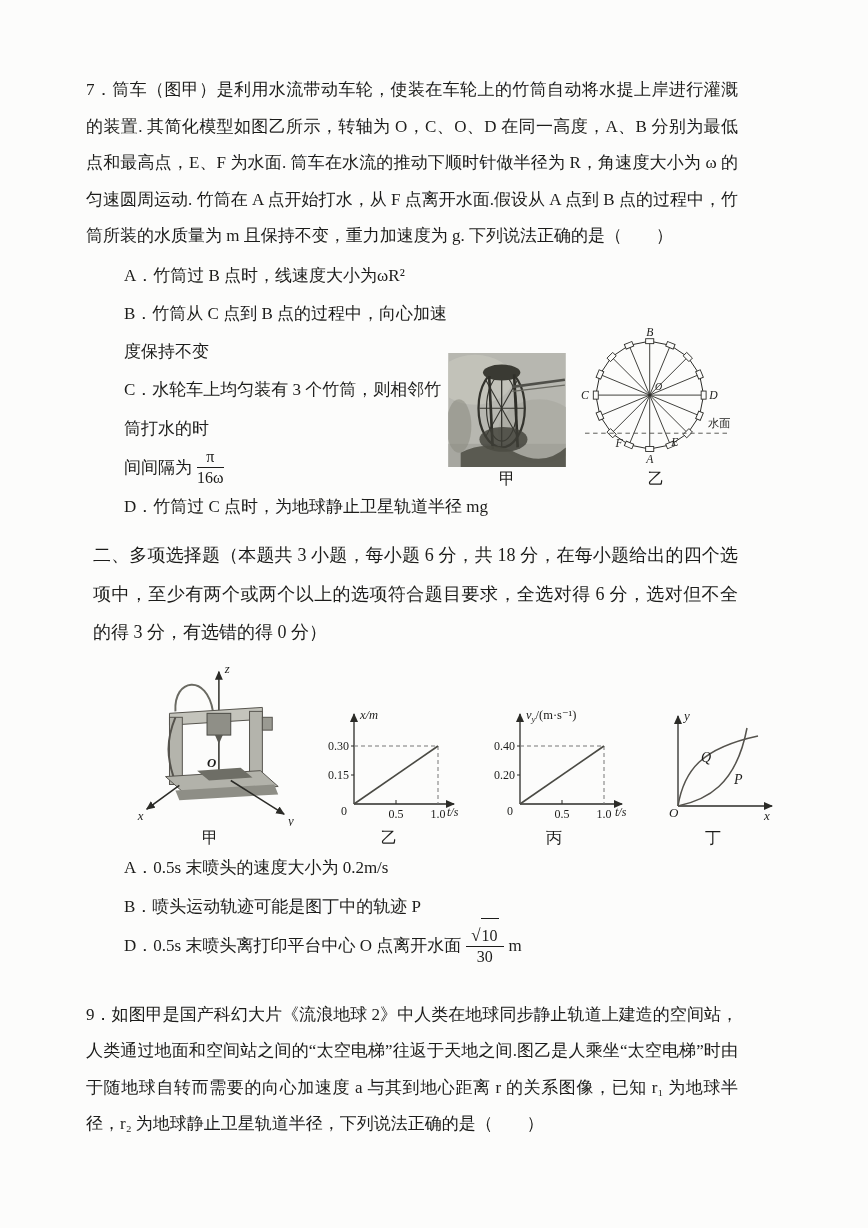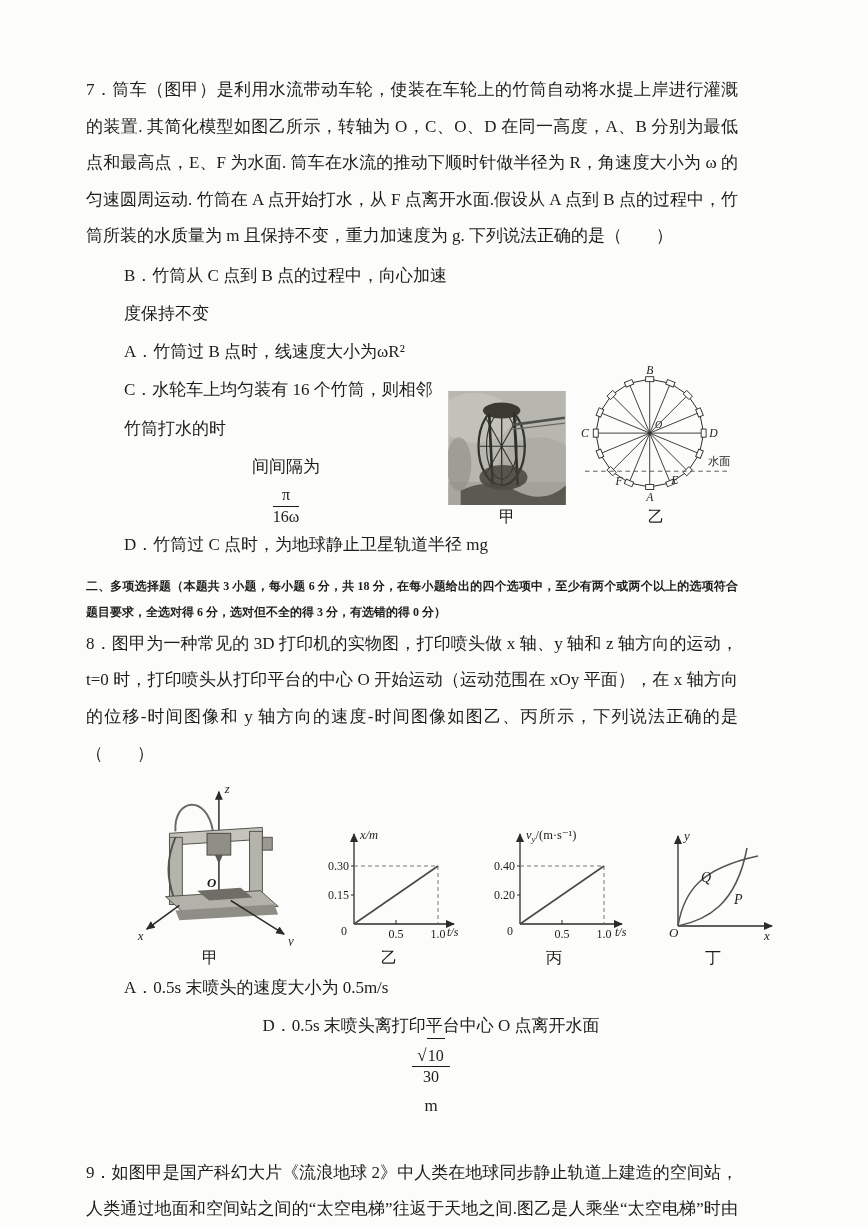--- a/index.html
+++ b/index.html
@@ -1,51 +1,51 @@
 <!DOCTYPE html>
 <html><head>
 <meta charset="utf-8">
 <style>
   html,body{margin:0;padding:0;background:#e9e9e7;}
   body{width:868px;height:1228px;margin:0 auto;background:#fcfcfb;
        font-family:"Liberation Serif","DejaVu Serif",serif;color:#1c1c1a;}
   .page{box-sizing:border-box;width:816px;height:1228px;padding:72px 78px 0 86px;overflow:hidden;}
   .stem{margin:0;font-size:17px;line-height:2.15;text-align:justify;}
-  .sec-title{margin:10px 0 0 0;font-size:12px;line-height:2.15;text-align:justify;font-weight:bold;}
+  .sec-title{margin:10px 0 0 7px;font-size:18px;line-height:2.15;text-align:justify;font-weight:normal;}
   .opts{margin-left:38px;font-size:17px;}
   .opt{line-height:2.25;}
   .q7-body{display:flex;margin-top:2px;}
   .q7-opts{flex:1 1 auto;min-width:0;}
   .q7-figs{flex:0 0 auto;display:flex;align-items:flex-end;gap:10px;padding-right:2px;margin-top:6px;}
   .figblock{display:flex;flex-direction:column;align-items:center;}
   .fig-cap{font-size:16px;margin-top:2px;text-align:center;line-height:1.2;}
   .q8-figs{display:flex;align-items:flex-end;gap:10px;margin:6px 0 2px 30px;}
   .frac{display:inline-block;vertical-align:middle;text-align:center;margin:0 5px;line-height:1.15;}
   .frac .num{display:block;padding:0 5px 1px 5px;border-bottom:1.3px solid #1c1c1a;font-size:16px;}
   .frac .den{display:block;padding-top:1px;font-size:16px;}
   .rad{font-size:17px;}
   .radicand{border-top:1.3px solid #1c1c1a;padding:8px 1px;}
-  .frac-line{display:flex;align-items:center;flex-direction:column;}
+  .frac-line{display:flex;align-items:center;}
   svg text{font-family:"Liberation Serif","DejaVu Serif",serif;fill:#1c1c1a;}
   svg .it{font-style:italic;}
   section{display:block;}
 </style>
 </head>
 <body>
 
 <div class="page">
 
   <section>
     <p class="stem">7．筒车（图甲）是利用水流带动车轮，使装在车轮上的竹筒自动将水提上岸进行灌溉的装置. 其简化模型如图乙所示，转轴为 O，C、O、D 在同一高度，A、B 分别为最低点和最高点，E、F 为水面. 筒车在水流的推动下顺时针做半径为 R，角速度大小为 ω 的匀速圆周运动. 竹筒在 A 点开始打水，从 F 点离开水面.假设从 A 点到 B 点的过程中，竹筒所装的水质量为 m 且保持不变，重力加速度为 g. 下列说法正确的是（　　）</p>
 
     <div class="q7-body">
       <div class="opts q7-opts">
+        <div class="opt">A．竹筒过 B 点时，线速度大小为ωR²</div>
         <div class="opt">B．竹筒从 C 点到 B 点的过程中，向心加速度保持不变</div>
-        <div class="opt">A．竹筒过 B 点时，线速度大小为ωR²</div>
-        <div class="opt">C．水轮车上均匀装有 16 个竹筒，则相邻竹筒打水的时</div>
+        <div class="opt">C．水轮车上均匀装有 3 个竹筒，则相邻竹筒打水的时</div>
         <div class="opt frac-line">
           <span>间间隔为</span>
           <span class="frac">
             <span class="num">π</span>
             <span class="den">16ω</span>
           </span>
         </div>
       </div>
 
       <div class="q7-figs">
@@ -127,21 +127,20 @@
     <div class="opts">
       <div class="opt">D．竹筒过 C 点时，为地球静止卫星轨道半径 mg</div>
     </div>
   </section>
 
   <section>
     <p class="sec-title">二、多项选择题（本题共 3 小题，每小题 6 分，共 18 分，在每小题给出的四个选项中，至少有两个或两个以上的选项符合题目要求，全选对得 6 分，选对但不全的得 3 分，有选错的得 0 分）</p>
   </section>
 
   <section>
-    <p class="stem">8．图甲为一种常见的 3D 打印机的实物图，打印喷头做 x 轴、y 轴和 z 轴方向的运动，t=0 时，打印喷头从打印平台的中心 O 开始运动（运动范围在 xOy 平面），在 x 轴方向的位移-时间图像和 y 轴方向的速度-时间图像如图乙、丙所示，下列说法正确的是（　　）</p>
 
     <div class="q8-figs">
 
       <div class="figblock">
         <svg width="188" height="168" viewBox="0 0 190 170">
           <defs>
             <marker id="ar-p" markerWidth="10" markerHeight="9" refX="8" refY="4" orient="auto" markerUnits="userSpaceOnUse">
               <path d="M0,0 L9,4 L0,8 Z" fill="#2b2b27"></path>
             </marker>
           </defs>
@@ -236,21 +235,22 @@
           <text class="it" x="120" y="118" font-size="13">x</text>
           <text class="it" x="25" y="115" font-size="13">O</text>
           <text class="it" x="57" y="60" font-size="14">Q</text>
           <text class="it" x="90" y="82" font-size="14">P</text>
         </svg>
         <div class="fig-cap">丁</div>
       </div>
     </div>
 
     <div class="opts">
-      <div class="opt">A．0.5s 末喷头的速度大小为 0.5m/s</div>
+      <div class="opt">A．0.5s 末喷头的速度大小为 0.2m/s</div>
+      <div class="opt">B．喷头运动轨迹可能是图丁中的轨迹 P</div>
       <div class="opt frac-line">
         <span>D．0.5s 末喷头离打印平台中心 O 点离开水面</span>
         <span class="frac">
           <span class="num"><span class="rad">√</span><span class="radicand">10</span></span>
           <span class="den">30</span>
         </span>
         <span>m</span>
       </div>
     </div>
   </section>

